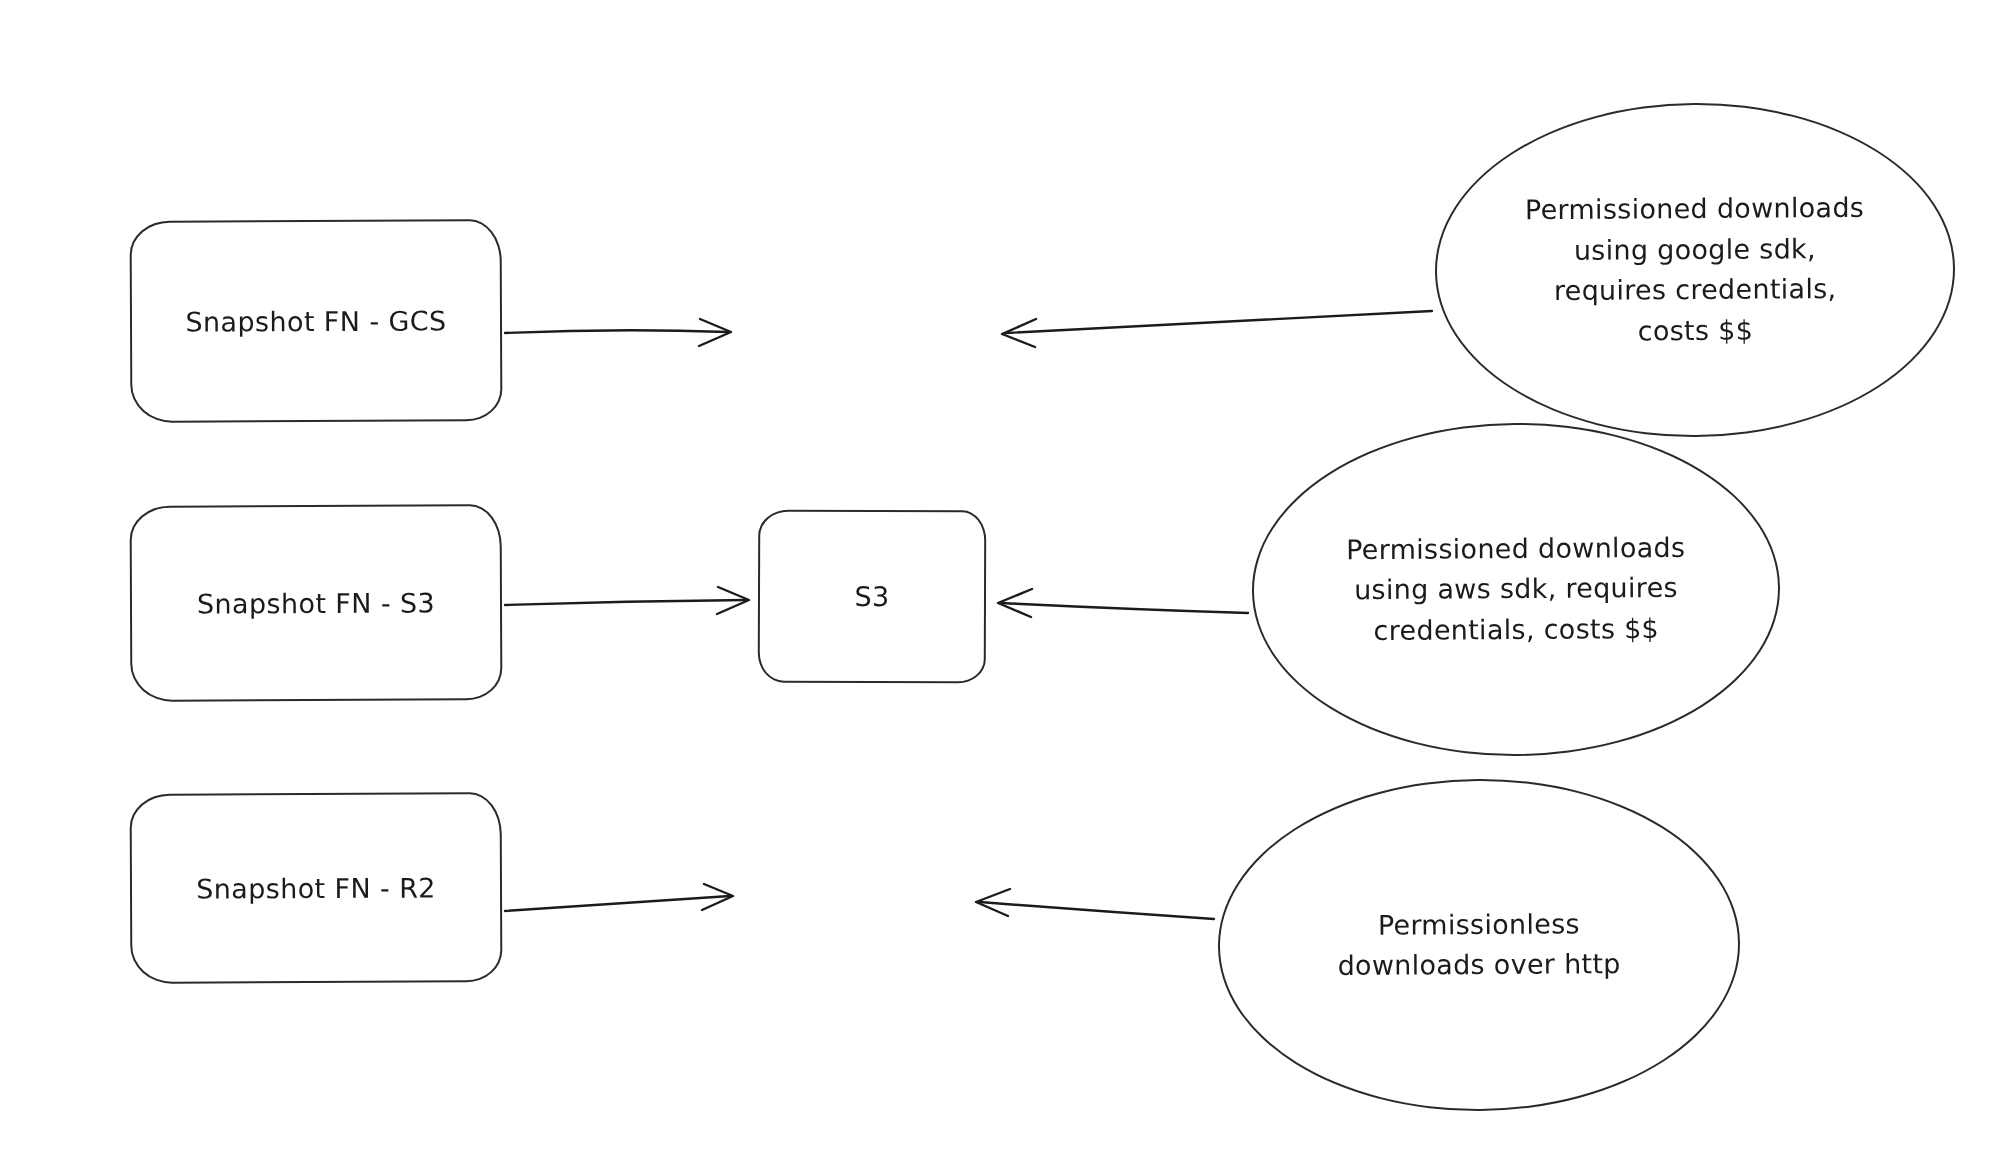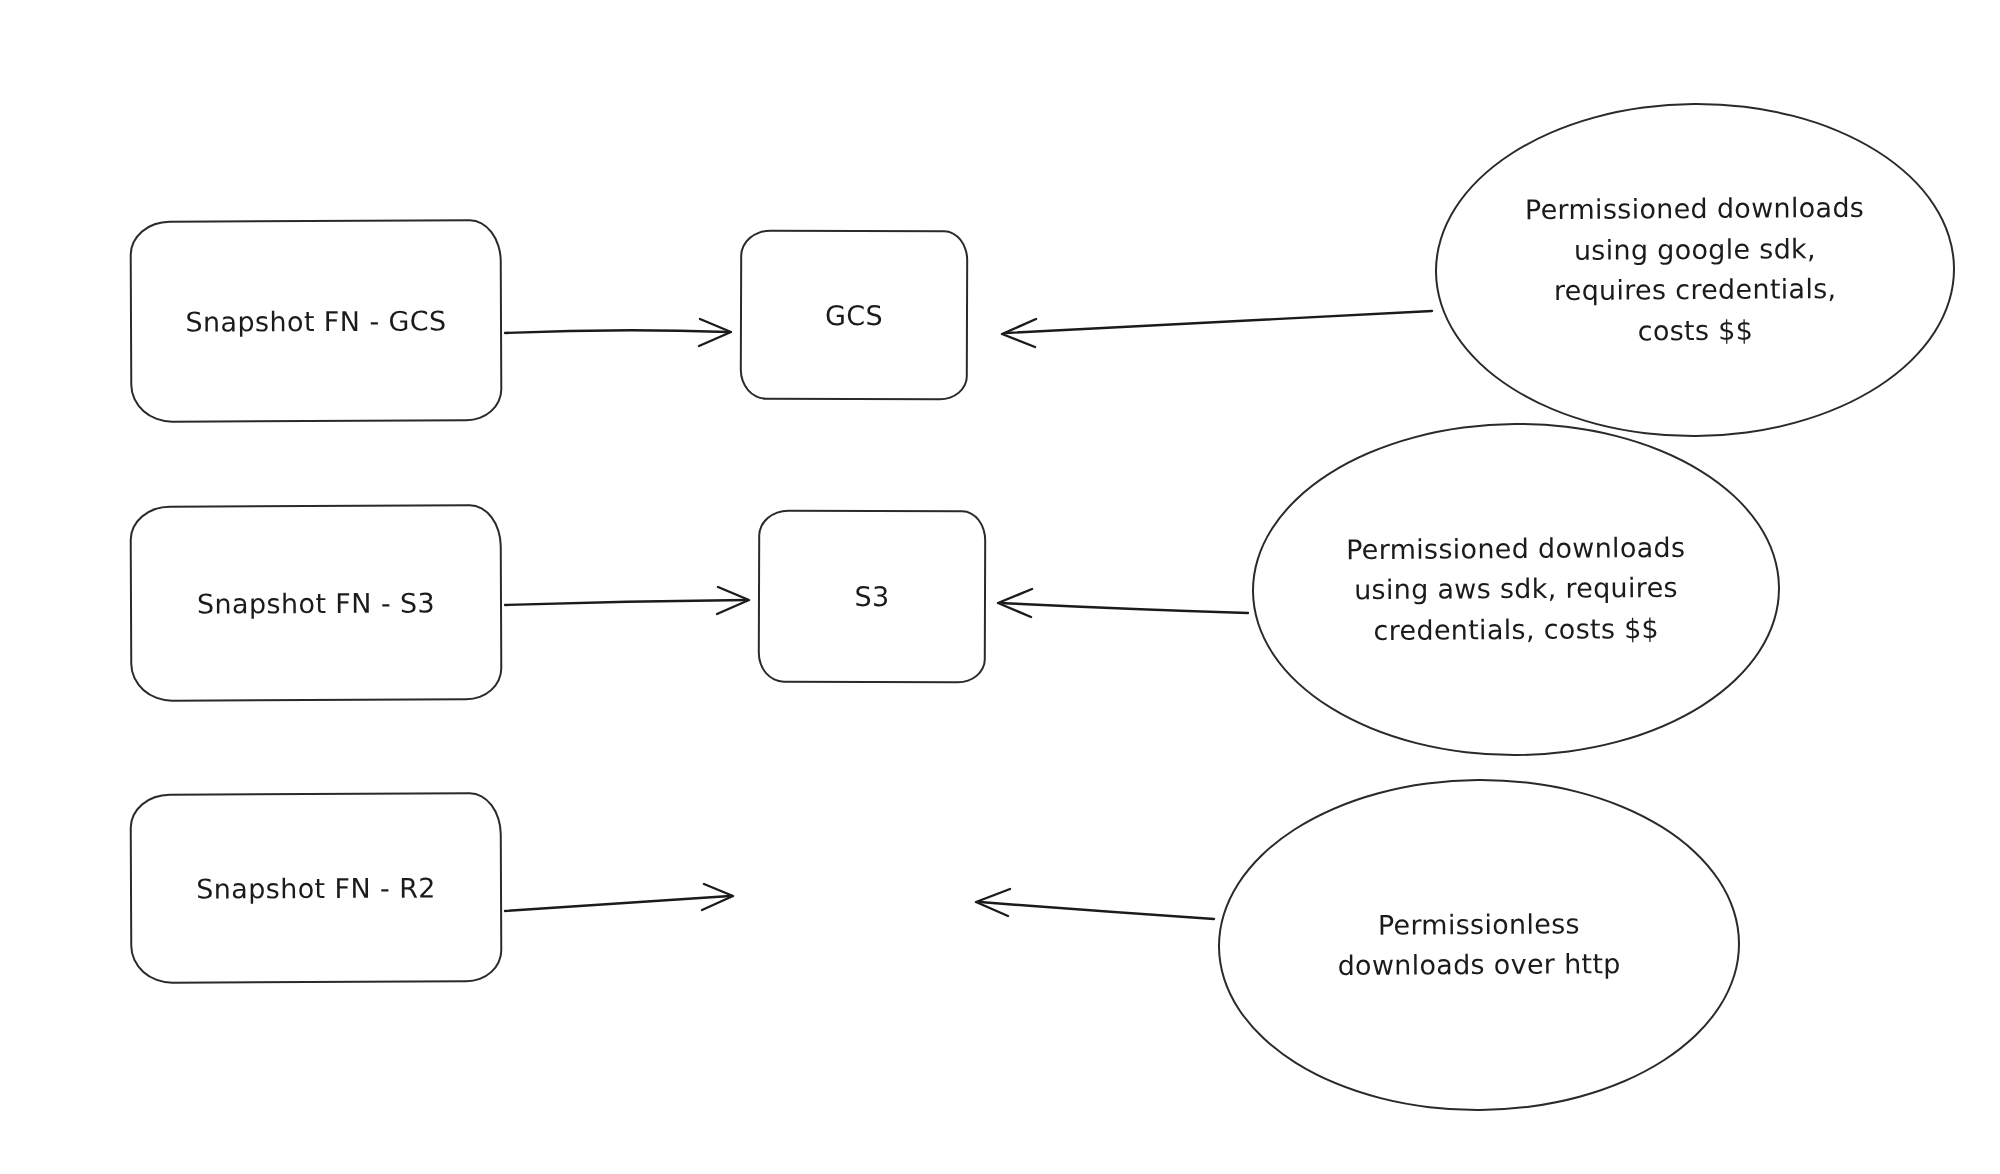--- a/index.html
+++ b/index.html
@@ -98,23 +98,20 @@
     </g>
     <g>
       <path d="M1214,919 Q1095,911 980,902"></path>
       <path d="M1010,889 L976,902 L1008,916"></path>
     </g>
   </svg>
 
   <div class="node rect" style="left:130px; top:220px; width:372px; height:202px;">
     <span class="label">Snapshot FN - GCS</span>
   </div>
-  <div class="node box" style="left:740px; top:230px; width:228px; height:170px;">
-    <span class="label">GCS</span>
-  </div>
   <div class="node ellipse" style="left:1435px; top:103px; width:520px; height:334px;">
     <span class="note">Permissioned downloads
 using google sdk,
 requires credentials,
 costs $$</span>
   </div>
 
   <div class="node rect" style="left:130px; top:505px; width:372px; height:196px;">
     <span class="label">Snapshot FN - S3</span>
   </div>

